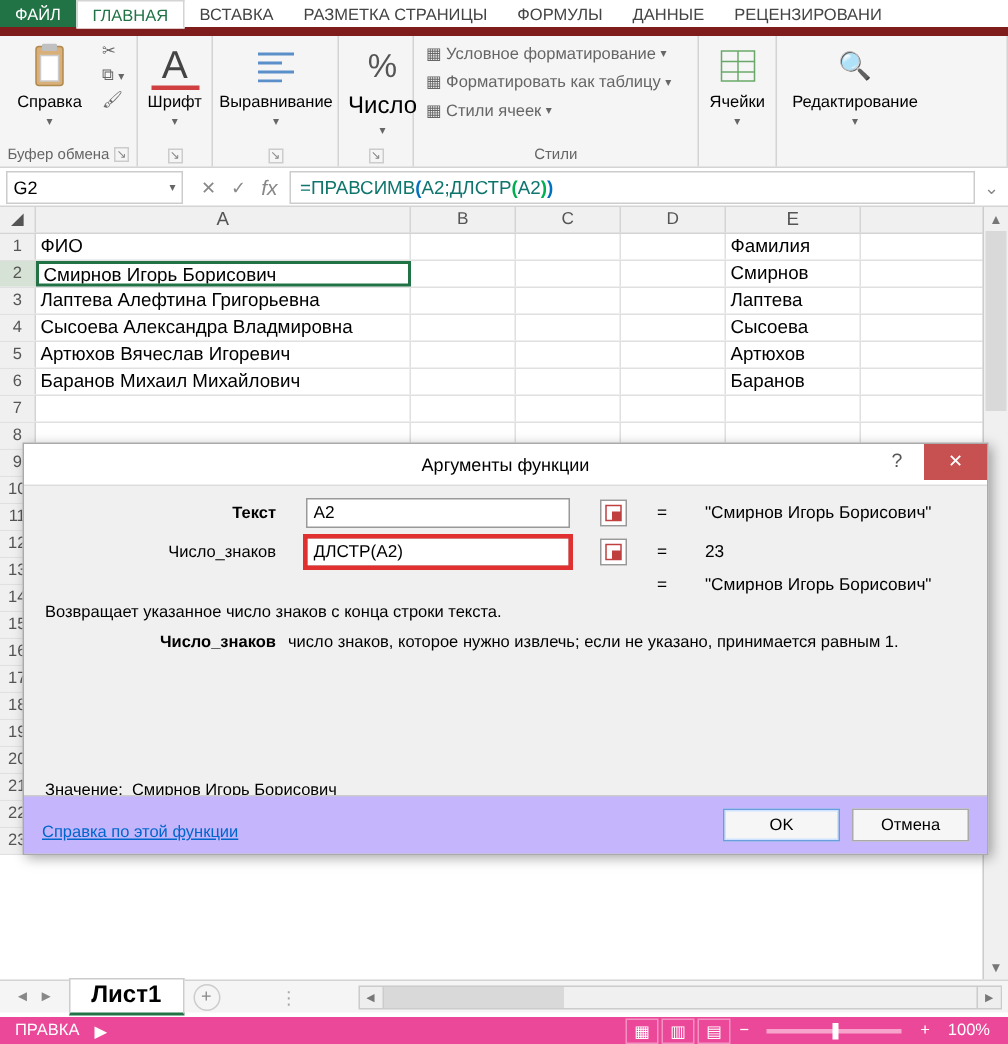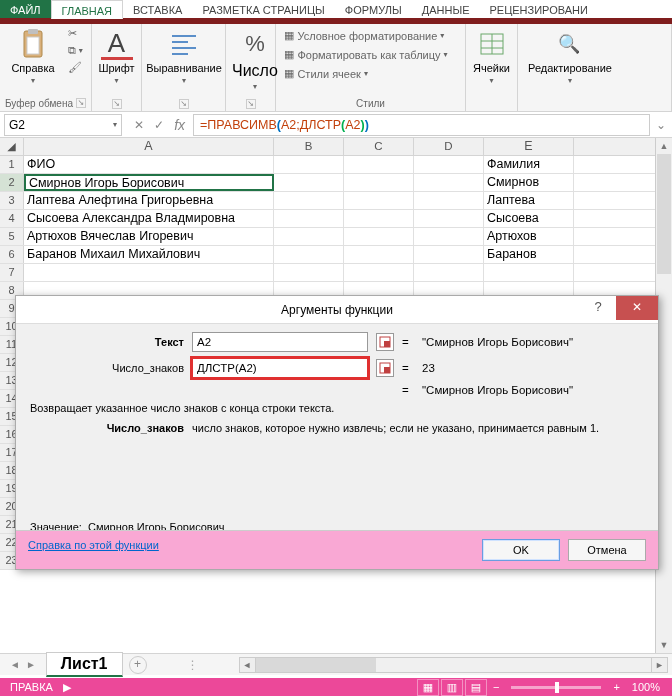--- a/index.html
+++ b/index.html
@@ -21,54 +21,54 @@
 .small-col { display:flex; flex-direction:column; gap:2px; }
 .small-btn { display:flex; align-items:center; gap:3px; font-size:11px; color:#666; padding:1px 2px; }
 .drop-tri { font-size:8px; color:#666; }
 .launcher { font-size:8px; color:#888; border:1px solid #ccc; width:10px; height:10px; display:inline-flex; align-items:center; justify-content:center; line-height:1; }
 
 
 .fb-row { display:flex; align-items:center; height:26px; border-bottom:1px solid #d4d4d4; }
 .name-box { width:118px; height:22px; border:1px solid #ccc; margin:2px 4px; display:flex; align-items:center; justify-content:space-between; padding:0 4px; font-size:12px; }
 .fb-icons { display:flex; gap:10px; padding:0 8px; align-items:center; }
 .fb-input { flex:1; border:1px solid #ccc; height:22px; padding:2px 6px; font-size:12.5px; display:flex; align-items:center; }
-.fb-input .fn{color:#c2410c;} .fb-input .p1{color:#0070c0;font-weight:bold;} .fb-input .p2{color:#00b050;font-weight:bold;}
+.fb-input .fn{color:#0f766e;} .fb-input .p1{color:#0070c0;font-weight:bold;} .fb-input .p2{color:#00b050;font-weight:bold;}
 
 
 .grid { position:relative; }
 .row { display:flex; height:18px; border-bottom:1px solid #e0e0e0; }
 .rh { width:24px; background:#f0f0f0; border-right:1px solid #d4d4d4; text-align:center; font-size:11px; color:#555; line-height:17px; }
 .colA { width:250px; border-right:1px solid #e0e0e0; padding:0 3px; font-size:12.5px; line-height:17px; white-space:nowrap; overflow:hidden; }
 .colS { width:70px; border-right:1px solid #e0e0e0; text-align:center; font-size:11.5px; line-height:17px; }
 .colE { width:90px; border-right:1px solid #e0e0e0; padding:0 3px; font-size:12.5px; line-height:17px; }
 .hdr { background:#f0f0f0; font-weight:normal; color:#555; text-align:center; border-bottom:1px solid #d4d4d4; }
 .hdr .colA,.hdr .colS,.hdr .colE{ text-align:center; border-right:1px solid #d4d4d4;}
 .row.sel .rh { background:#d5e2d5; }
 .row.sel .colA { border:2px solid #217346; line-height:14px; }
 
 
 .dialog { position:absolute; left:15px; top:295px; width:644px; height:275px; background:#f0f0f0; border:1px solid #aaa; box-shadow:2px 2px 8px rgba(0,0,0,0.35); }
 .dlg-title { height:28px; background:#fff; display:flex; align-items:center; justify-content:center; position:relative; border-bottom:1px solid #ddd; font-size:12px; }
 .dlg-close { position:absolute; right:0; top:0; width:42px; height:24px; background:#c75050; color:#fff; text-align:center; line-height:22px; font-size:12px; }
 .dlg-help { position:absolute; right:44px; top:0; width:32px; height:24px; text-align:center; line-height:22px; font-size:13px; color:#555; }
 .dlg-body { padding:8px 14px; font-size:11.5px; }
 .fn-name { font-weight:bold; font-size:11.5px; margin-bottom:8px; }
-.arg-row { display:flex; align-items:center; gap:8px; margin-bottom:6px; }
+.arg-row { display:flex; align-items:center; gap:20px; margin-bottom:6px; }
 .arg-lbl { width:154px; text-align:right; font-size:11px; }
 .arg-lbl.bold { font-weight:bold; }
 .arg-inp { width:176px; height:20px; border:1px solid #999; background:#fff; padding:1px 4px; font-size:11.5px; }
 .arg-inp.hl { outline:3px solid #e03030; outline-offset:-1px; }
 .ref-btn { width:18px; height:18px; border:1px solid #999; background:#fff; display:flex; align-items:center; justify-content:center; }
 .arg-eq { width:12px; }
 .arg-val { font-size:11.5px; }
 .desc-row { margin-top:6px; font-size:11px; }
 .desc2 { display:flex; margin-top:8px; gap:8px; font-size:11px; }
 .desc2 .k{ width:154px; text-align:right; font-weight:bold; }
 .desc2 .v{ flex:1; }
-.dlg-foot { position:absolute; bottom:0; left:0; right:0; border-top:1px solid #ccc; padding:8px 12px; display:flex; align-items:flex-start; justify-content:space-between; background:#f9a8d4;}
+.dlg-foot { position:absolute; bottom:0; left:0; right:0; border-top:1px solid #ccc; padding:8px 12px; display:flex; align-items:flex-end; justify-content:space-between; background:#c4b5fd;}
 .dlg-link { color:#0066cc; text-decoration:underline; font-size:11px; }
 .dlg-btns { display:flex; gap:8px; }
 .dlg-btn { width:78px; height:22px; border:1px solid #aaa; background:#f6f6f6; font-size:11px; }
 .dlg-btn.ok { border:1px solid #6a9de0; box-shadow:0 0 0 1px #cfe2ff inset; }
 .val-row { position:absolute; bottom:36px; left:14px; font-size:11px; }
 
 
 .sheet-row { position:absolute; bottom:21px; left:0; right:0; height:22px; background:#f5f5f5; border-top:1px solid #d4d4d4; display:flex; align-items:center; }
 .sheet-nav { display:flex; gap:6px; padding:0 10px; color:#888; font-size:10px; }
 .sheet-tab { border:1px solid #ccc; border-bottom:2px solid #217346; background:#fff; padding:2px 14px; font-size:16px; font-weight:bold; }

